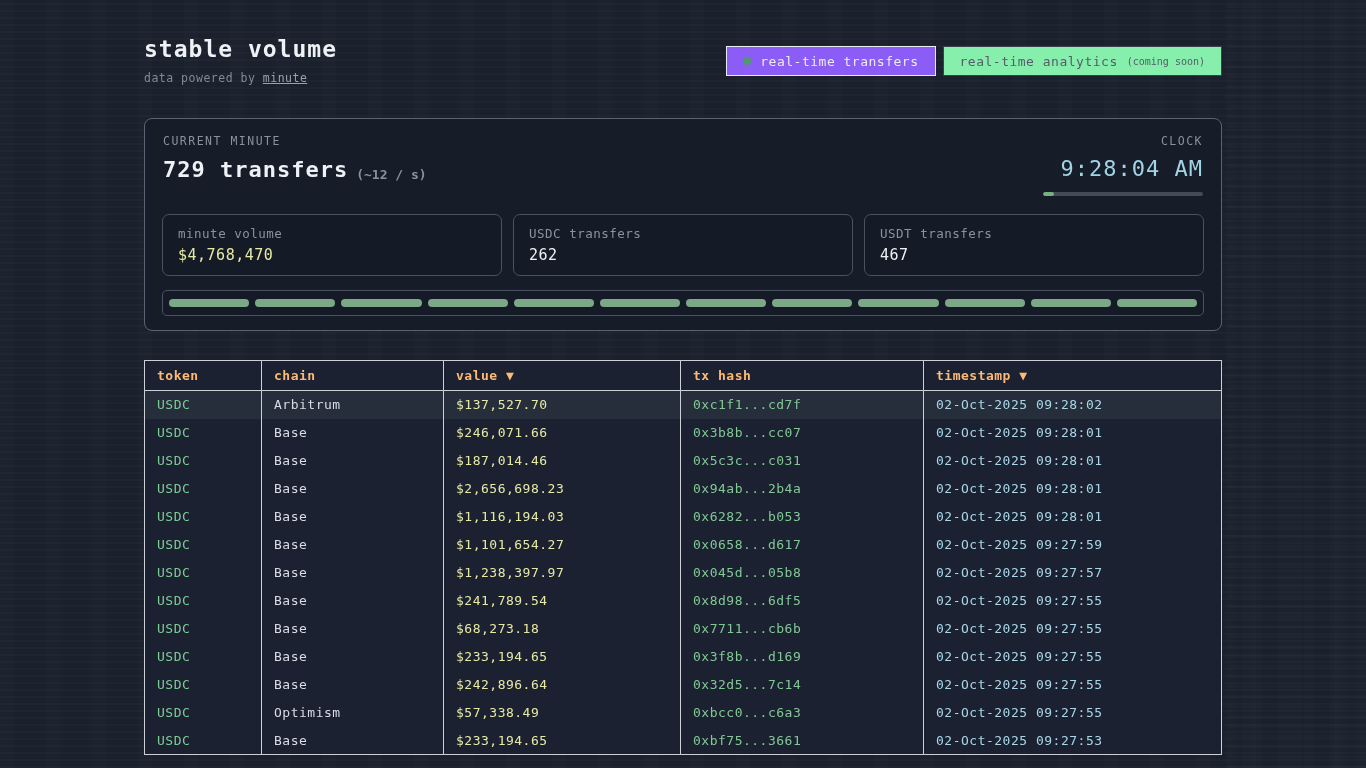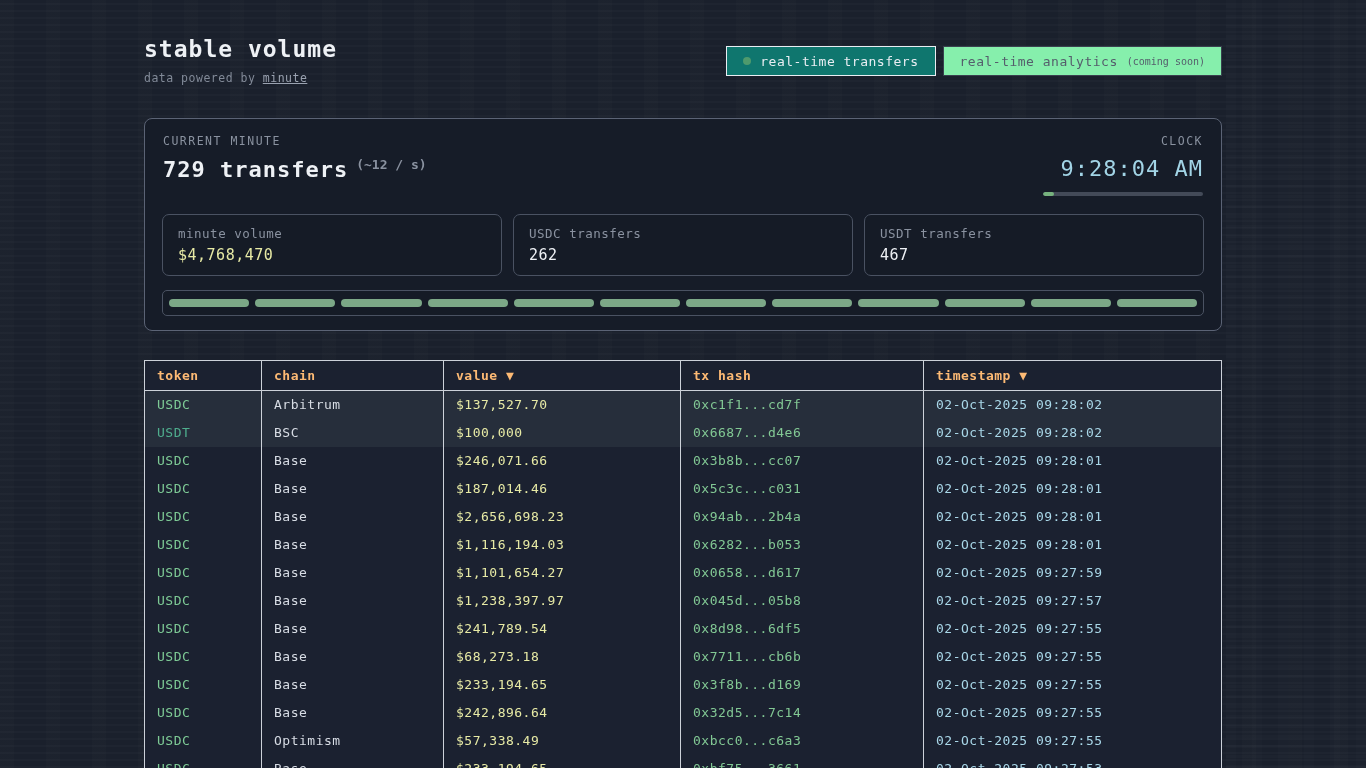--- a/index.html
+++ b/index.html
@@ -33,38 +33,38 @@
   
   .topbar { display: flex; justify-content: space-between; align-items: flex-start; padding-top: 36px; }
   .brand-title { font-size: 23px; font-weight: bold; letter-spacing: 1px; color: #eef1f5; }
   .brand-sub { margin-top: 9px; font-size: 11.5px; color: #828a98; letter-spacing: .5px; }
   .brand-sub a { color: #9aa2b0; text-decoration: underline; cursor: pointer; }
   .tabs { display: flex; gap: 7px; margin-top: 10px; }
   .tab {
     display: flex; align-items: center; gap: 9px;
     height: 30px; padding: 0 16px;
     font-size: 13px; letter-spacing: .5px;
-    background: #0f766e; cursor: pointer;
+    background: #8b5cf6; cursor: pointer;
   }
   .tab.active { border: 1px solid #e9edf2; color: #e9edf2; }
   .tab.disabled { border: 1px solid #39404e; color: #555d6c; cursor: default; background: #86efac; }
   .tab .dot { width: 8px; height: 8px; border-radius: 50%; background: #4e9a6d; }
   .tab .soon { font-size: 10px; letter-spacing: 0; }
 
   
   .stats-card {
     margin-top: 33px;
     border: 1px solid #5b6375;
     border-radius: 8px;
     background: #161c28;
     padding: 15px 17px 14px 17px;
   }
   .stats-top { display: flex; justify-content: space-between; align-items: flex-start; padding: 0 1px; }
   .stats-label { font-size: 11.5px; letter-spacing: 1.5px; color: #8a92a0; }
-  .stats-count-line { margin-top: 9px; display: flex; align-items: flex-start; gap: 8px; }
+  .stats-count-line { margin-top: 9px; display: flex; align-items: flex-end; gap: 8px; }
   .stats-count { font-size: 22px; font-weight: bold; color: #eef1f5; letter-spacing: 1px; }
   .stats-rate { font-size: 13px; color: #8a92a0; font-weight: bold; }
   .clock-box { text-align: right; }
   .clock-label { font-size: 11.5px; letter-spacing: 1.5px; color: #8a92a0; }
   .clock-time { margin-top: 8px; font-size: 22px; color: #a2d4e6; letter-spacing: 1px; }
   .clock-track { margin-top: 11px; width: 160px; height: 4px; background: #434a58; border-radius: 2px; overflow: hidden; }
   .clock-fill { height: 100%; background: #76b27e; border-radius: 2px; }
 
   .subcards { display: flex; gap: 11px; margin-top: 18px; border-radius: 7px; }
   .subcard {
@@ -210,27 +210,20 @@
         </tr>
     </thead>
     <tbody id="table-body">
         <tr class="new">
           <td class="tok-USDC">USDC</td>
           <td class="chain">Arbitrum</td>
           <td class="value">$137,527.70</td>
           <td class="hash">0xc1f1...cd7f</td>
           <td class="time">02-Oct-2025 09:28:02</td>
         </tr>
-        <tr class="new">
-          <td class="tok-USDT">USDT</td>
-          <td class="chain">BSC</td>
-          <td class="value">$100,000</td>
-          <td class="hash">0x6687...d4e6</td>
-          <td class="time">02-Oct-2025 09:28:02</td>
-        </tr>
         <tr class="">
           <td class="tok-USDC">USDC</td>
           <td class="chain">Base</td>
           <td class="value">$246,071.66</td>
           <td class="hash">0x3b8b...cc07</td>
           <td class="time">02-Oct-2025 09:28:01</td>
         </tr>
         <tr class="">
           <td class="tok-USDC">USDC</td>
           <td class="chain">Base</td>

